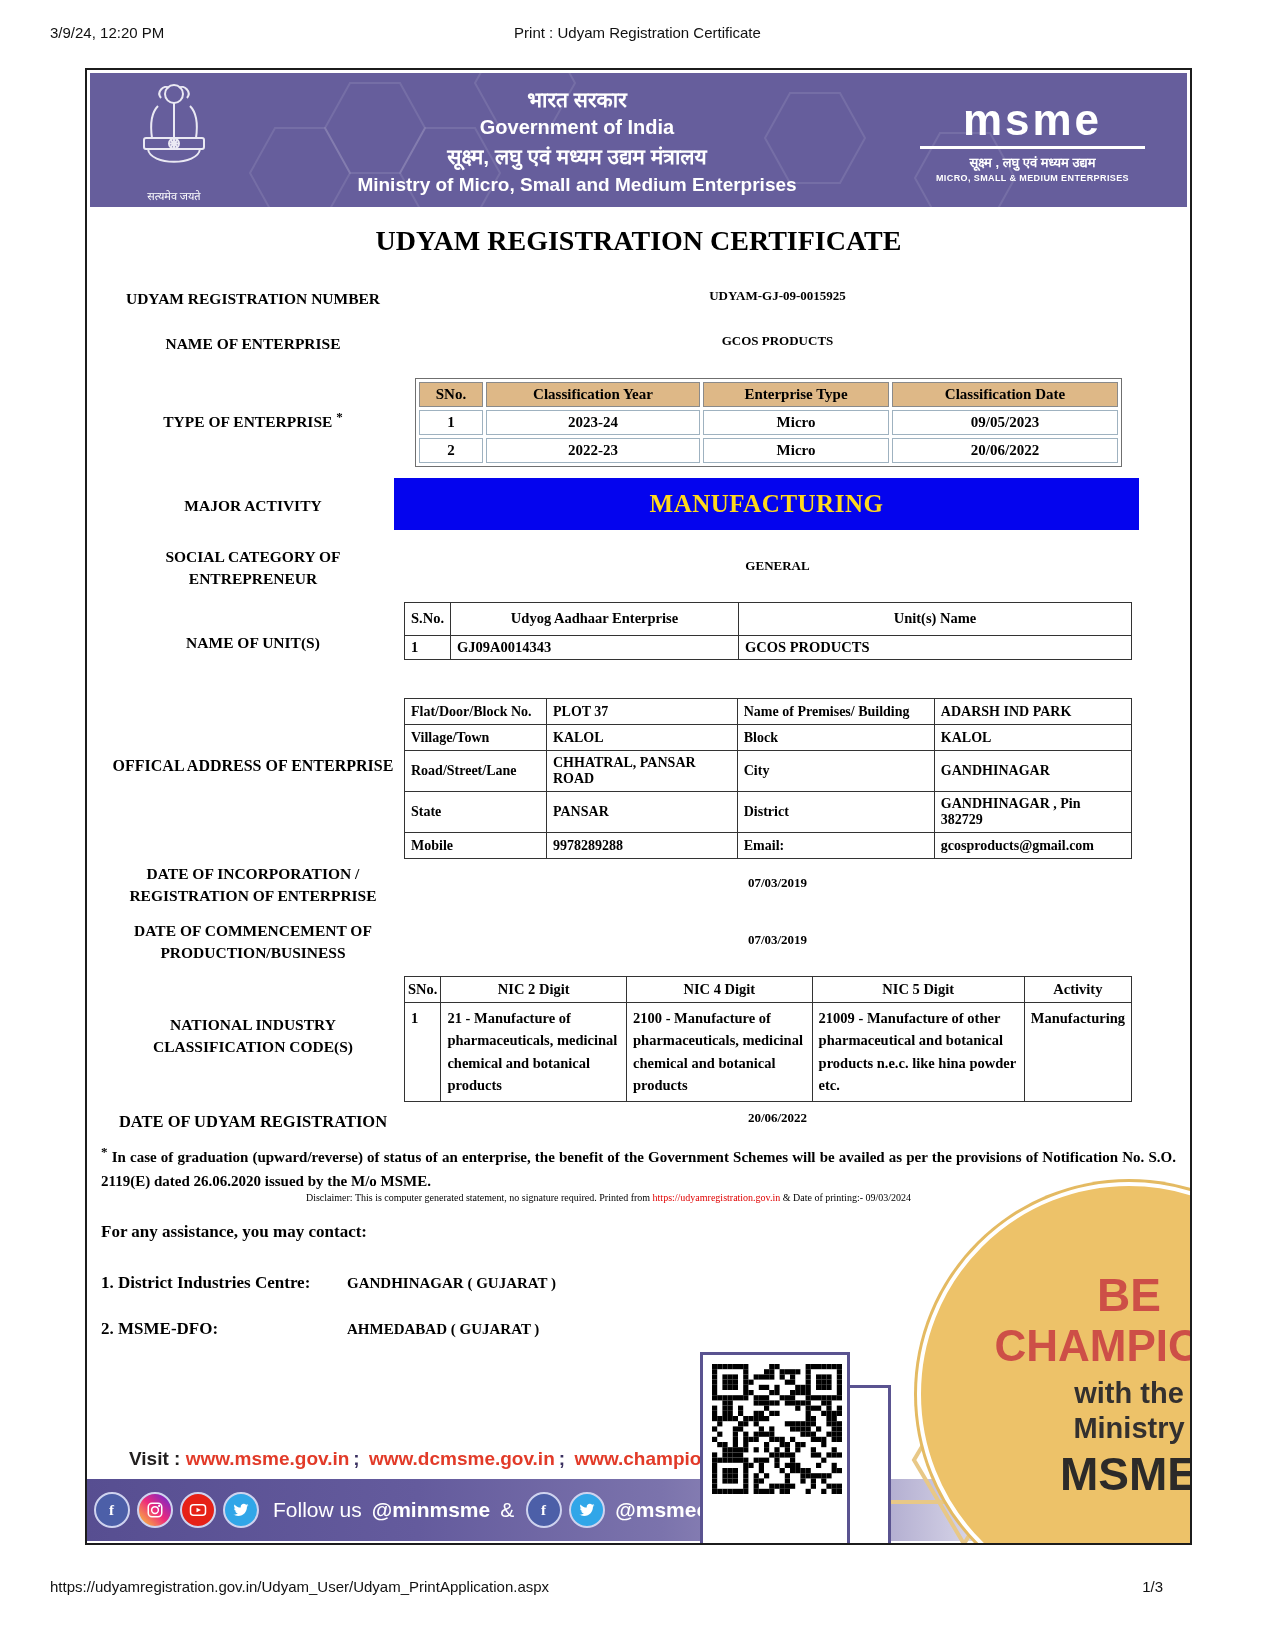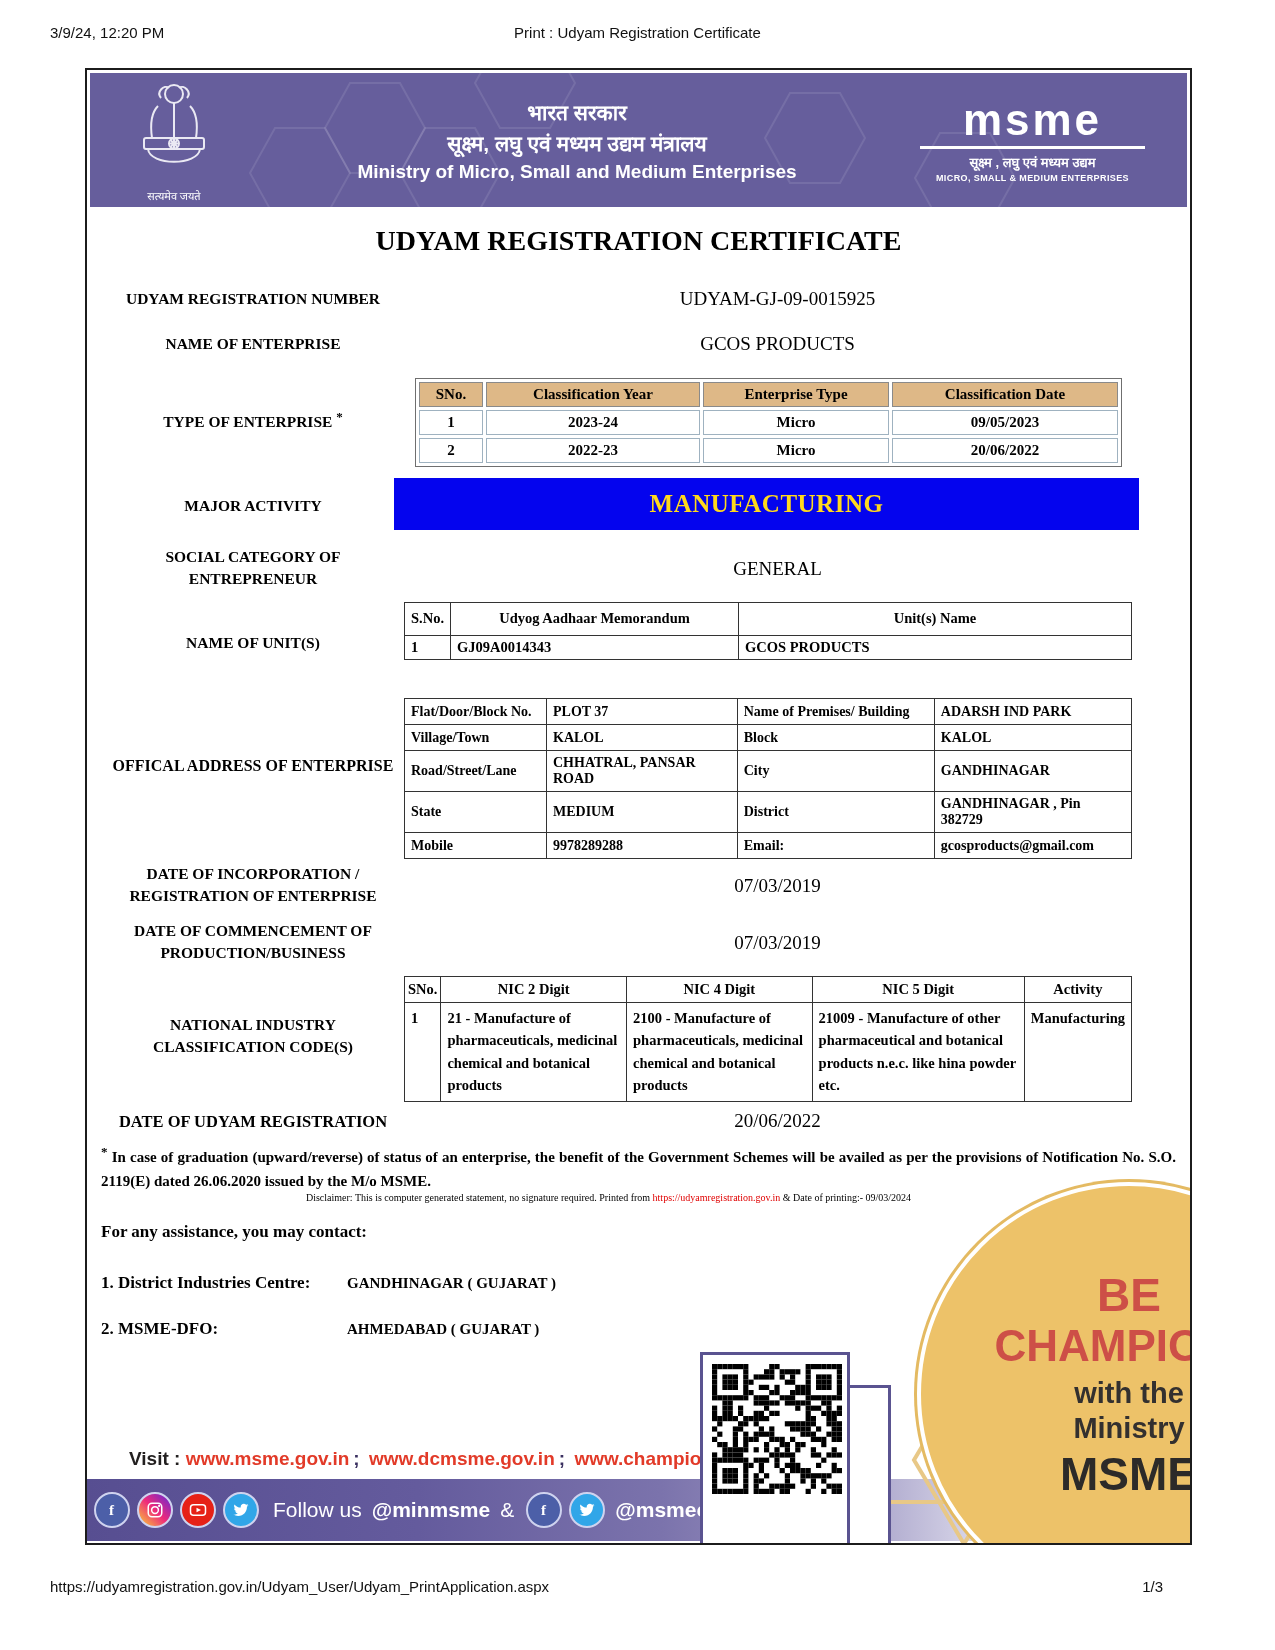--- a/index.html
+++ b/index.html
@@ -36,21 +36,21 @@
   .msme-hi { font-size:13px; font-weight:bold; margin-top:4px; }
   .msme-en { font-size:9px; font-weight:bold; letter-spacing:0.4px; margin-top:2px; }
   .emblem-caption { font-size:11px; margin-top:2px; color:#fff; }
 
   .cert-title { position:absolute; top:155px; left:0; right:0; text-align:center;
                 font-size:28px; font-weight:bold; }
 
   
   .frow { position:absolute; left:0; width:100%; display:flex; }
   .flabel { width:332px; text-align:center; font-weight:bold; font-size:15.5px; line-height:1.45; }
-  .fvalue { flex:1; text-align:center; font-weight:normal; font-size:19px; padding-right:54px; }
+  .fvalue { flex:1; text-align:center; font-weight:bold; font-size:13px; padding-right:54px; }
   sup.star { font-size:13px; vertical-align:super; }
 
   
   .type-table { position:absolute; top:308px; left:328px; width:707px;
                 border-collapse:separate; border-spacing:3px; background:#fff;
                 border:1px solid #6f6f6f; }
   .type-table th { background:#deb887; border:1px solid #8a8a8a; font-size:15px; font-weight:bold;
                    text-align:center; height:25px; }
   .type-table td { background:#fff; border:1px solid #9fb2c0; font-size:15px; font-weight:bold;
                    text-align:center; height:25px; }
@@ -159,20 +159,21 @@
             <rect x="16" y="60" width="60" height="11" rx="2"></rect>
             <circle cx="46" cy="65.5" r="5"></circle>
             <path d="M46,60.5 L46,70.5 M41,65.5 L51,65.5 M42.5,62 L49.5,69 M49.5,62 L42.5,69"></path>
             <path d="M20,71 C22,88 70,88 72,71 Z"></path>
           </g>
         </svg>
         <div class="emblem-caption">सत्यमेव जयते</div>
       </div>
       <div class="banner-center">
         <div class="bc-hi1">भारत सरकार</div>
+        <div class="bc-en1">Government of India</div>
         <div class="bc-hi2">सूक्ष्म, लघु एवं मध्यम उद्यम मंत्रालय</div>
         <div class="bc-en2">Ministry of Micro, Small and Medium Enterprises</div>
       </div>
       <div class="msme-logo">
         <div class="msme-word">msme</div>
         <div class="msme-hi">सूक्ष्म , लघु एवं मध्यम उद्यम</div>
         <div class="msme-en">MICRO, SMALL &amp; MEDIUM ENTERPRISES</div>
       </div>
     </div>
 
@@ -231,21 +232,21 @@
       <div class="fvalue" style="padding-top:12px;">GENERAL</div>
     </div>
 
     <div class="frow" style="top:562px;">
       <div class="flabel">NAME OF UNIT(S)</div>
     </div>
     <table class="units-table">
       <thead>
         <tr>
           <th class="units-c1">S.No.</th>
-          <th class="units-c2">Udyog Aadhaar Memorandum</th>
+          <th class="units-c2">Udyog Aadhaar Enterprise</th>
           <th>Unit(s) Name</th>
         </tr>
       </thead>
       <tbody>
         <tr>
           <td>1</td>
           <td>GJ09A0014343</td>
           <td>GCOS PRODUCTS</td>
         </tr>
       </tbody>
@@ -269,21 +270,21 @@
           <td>KALOL</td>
         </tr>
         <tr>
           <td>Road/Street/Lane</td>
           <td>CHHATRAL, PANSAR ROAD</td>
           <td>City</td>
           <td>GANDHINAGAR</td>
         </tr>
         <tr>
           <td>State</td>
-          <td>MEDIUM</td>
+          <td>PANSAR</td>
           <td>District</td>
           <td>GANDHINAGAR , Pin 382729</td>
         </tr>
         <tr>
           <td>Mobile</td>
           <td>9978289288</td>
           <td>Email:</td>
           <td>gcosproducts@gmail.com</td>
         </tr>
       </tbody>

